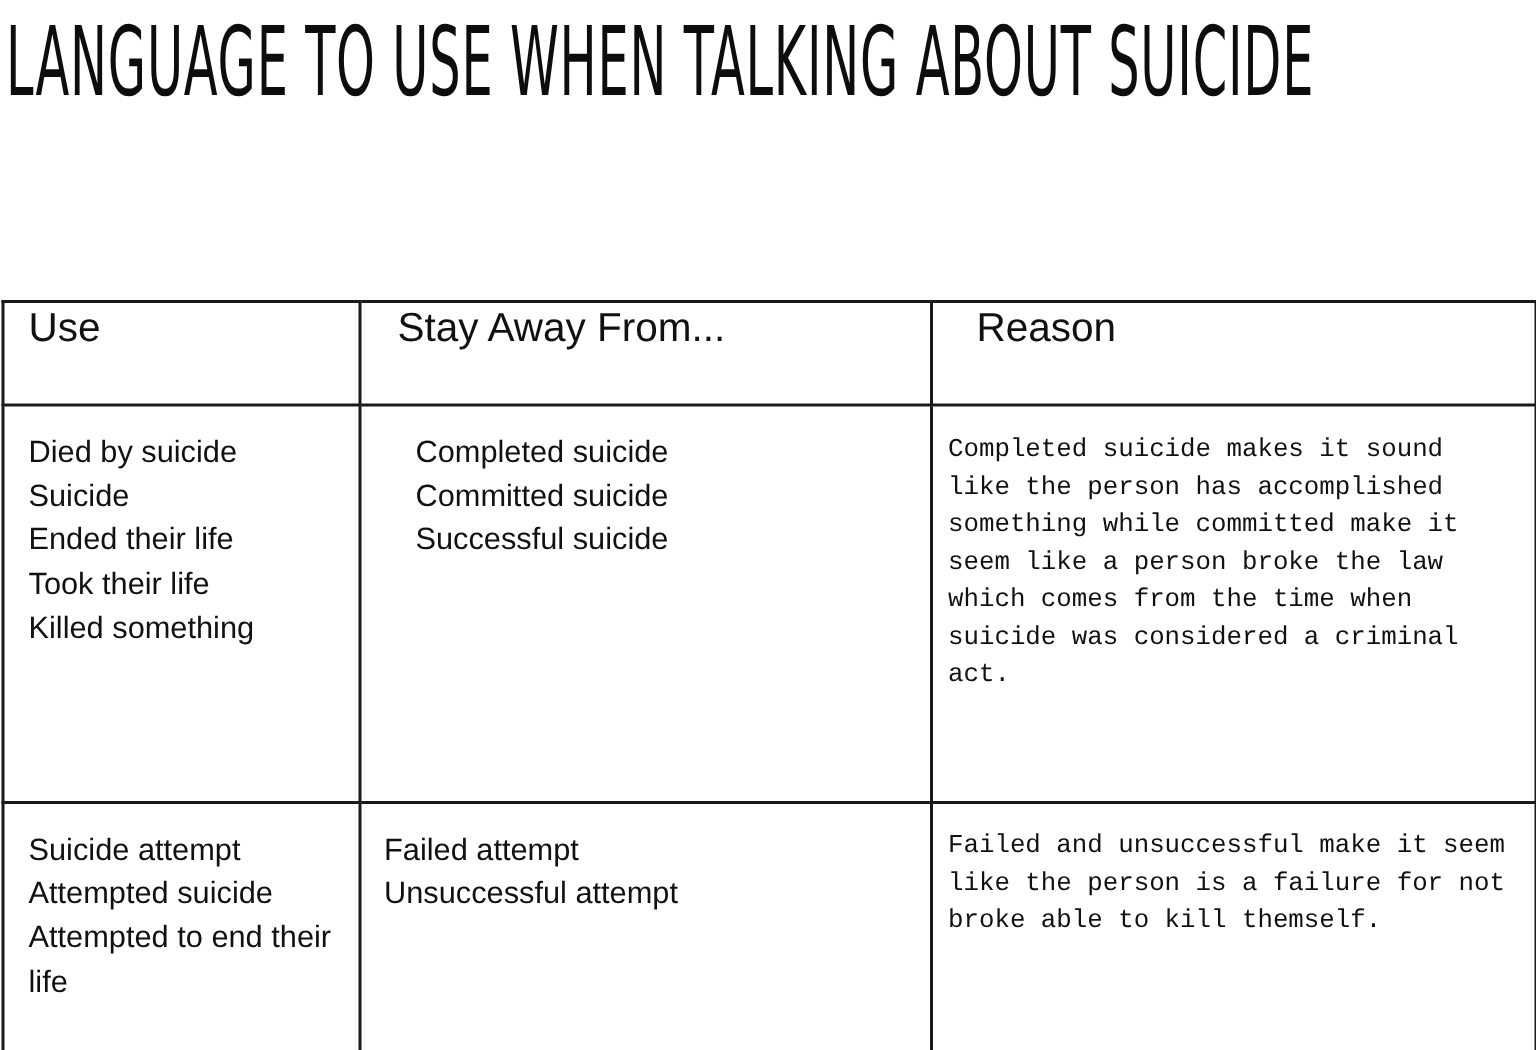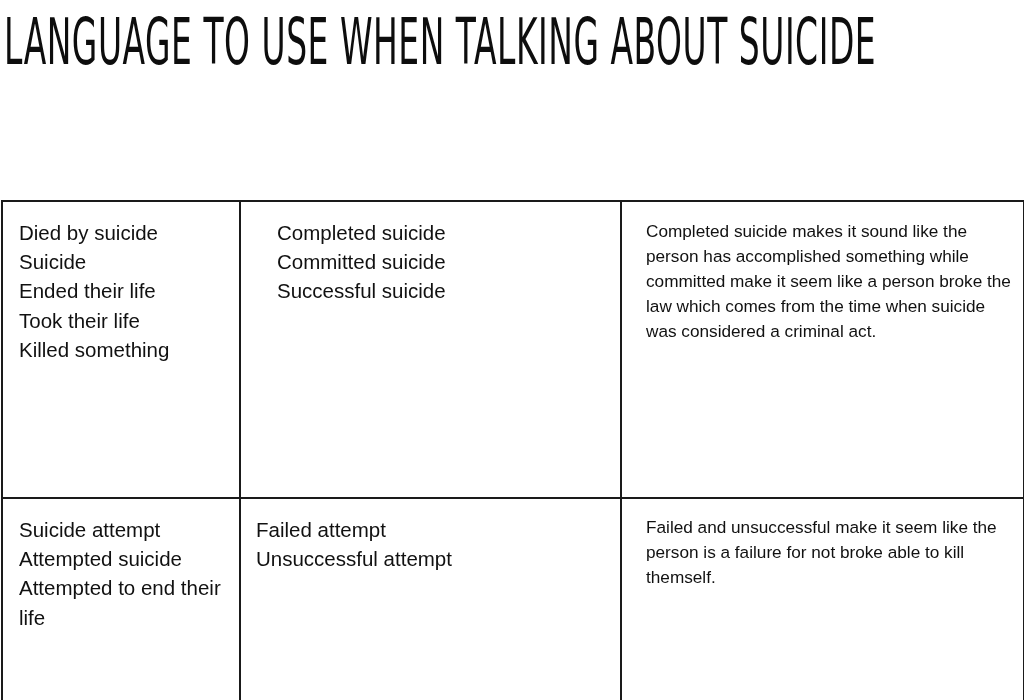--- a/index.html
+++ b/index.html
@@ -57,21 +57,21 @@
       border: 2px solid #1a1a1a;
       vertical-align: top;
       padding: 0;
       font-weight: normal;
       text-align: left;
     }
     .col1 { width: 238px; }
     .col2 { width: 381px; }
     .col3 { width: 403px; }
     .hdr-row { height: 69px; }
-    .row1 { height: 297px; }
+    .row1 { height: 265px; }
     .row2 { height: 216px; }
     .hdr {
       font-family: "Liberation Sans", sans-serif;
       font-size: 27px;
       line-height: 32px;
       padding-top: 14px;
       color: #111;
     }
     .hdr.c1 { padding-left: 16px; }
     .hdr.c2 { padding-left: 24px; }
@@ -83,42 +83,47 @@
       color: #111;
       margin: 0;
       padding: 0;
       list-style: none;
     }
     .row1 .c1 .cell-list { padding: 16px 0 0 16px; }
     .row1 .c2 .cell-list { padding: 16px 0 0 36px; }
     .row2 .c1 .cell-list { padding: 16px 0 0 16px; }
     .row2 .c2 .cell-list { padding: 16px 0 0 15px; }
     .reason {
-      font-family: Liberation Sans, sans-serif;
+      font-family: Liberation Mono, monospace;
       font-size: 17.2px;
       line-height: 25px;
       color: #111;
       margin: 0;
-      padding: 17px 10px 0 24px;
+      padding: 17px 10px 0 10px;
     }
     .row2 .reason { padding-top: 16px; }
   </style>
 </head>
 <body>
 
 <div class="page">
   <h1 class="title">Language to use when talking about suicide</h1>
 
   <table class="tbl">
     <colgroup>
       <col class="col1">
       <col class="col2">
       <col class="col3">
     </colgroup>
     <tbody>
+        <tr class="hdr-row">
+      <th class="hdr c1">Use</th>
+      <th class="hdr c2">Stay Away From...</th>
+      <th class="hdr c3">Reason</th>
+    </tr>
     <tr class="row1">
       <td class="c1">
         <ul class="cell-list">
           <li>Died by suicide</li>
           <li>Suicide</li>
           <li>Ended their life</li>
           <li>Took their life</li>
           <li>Killed something</li>
         </ul>
       </td>

